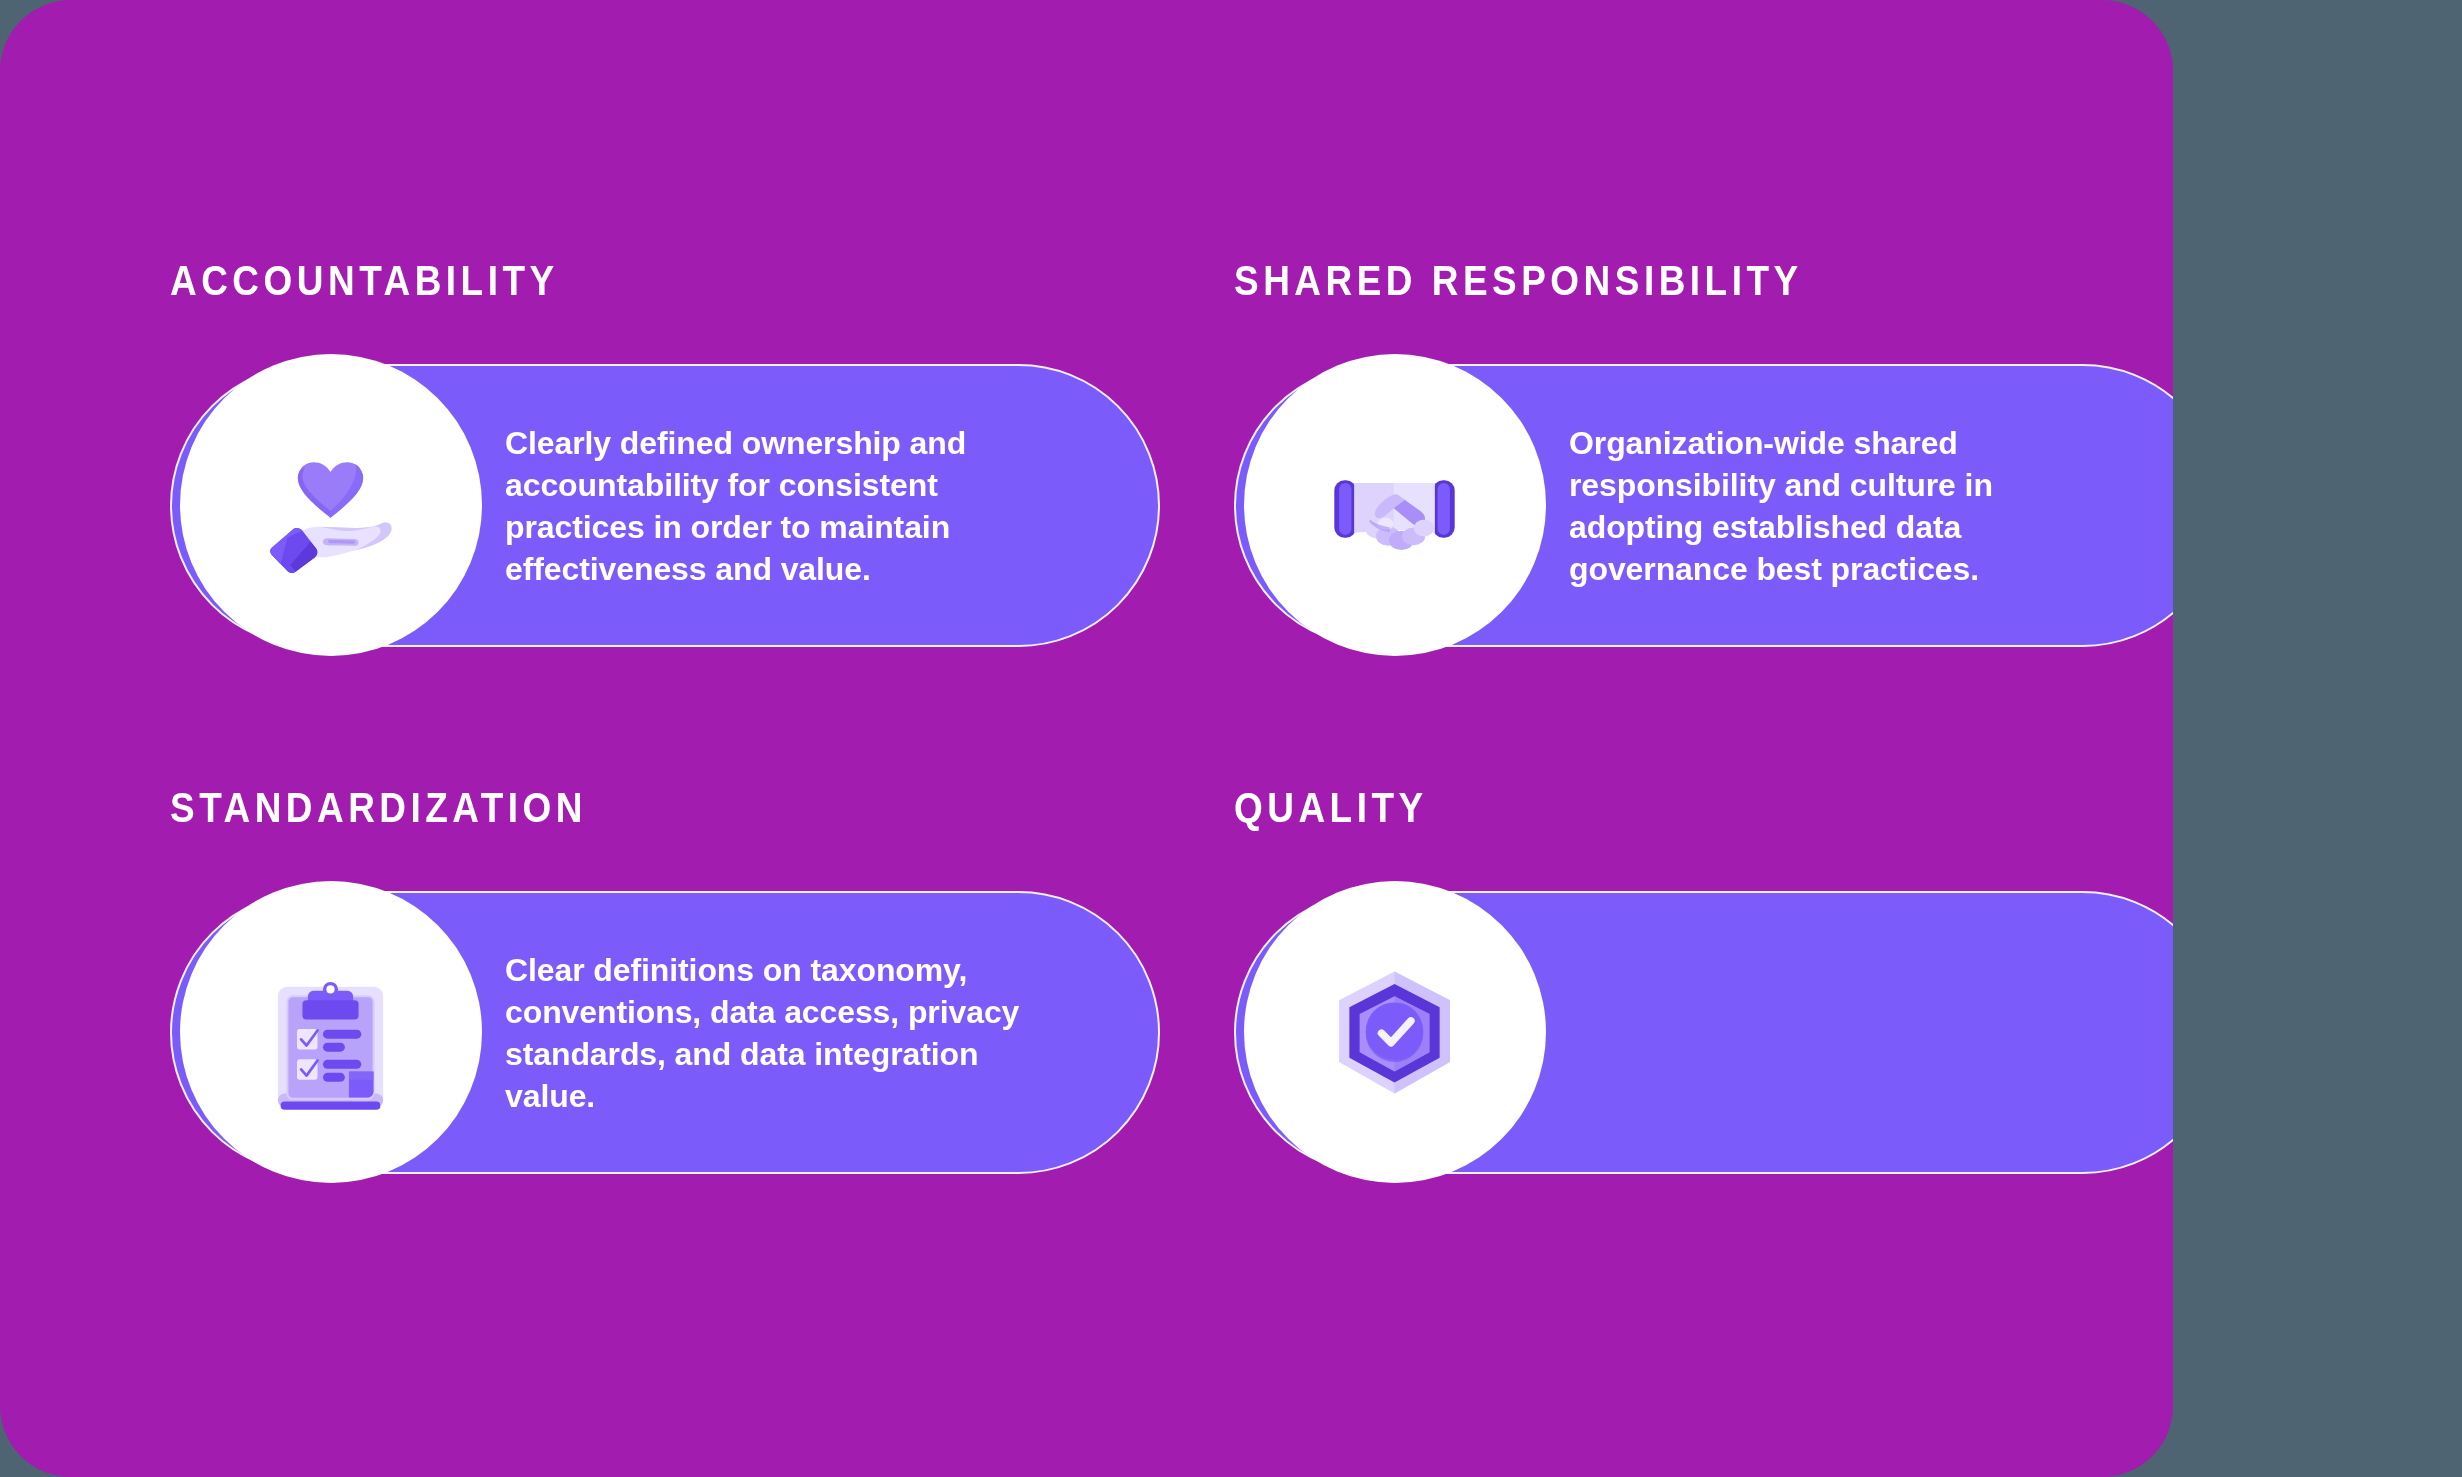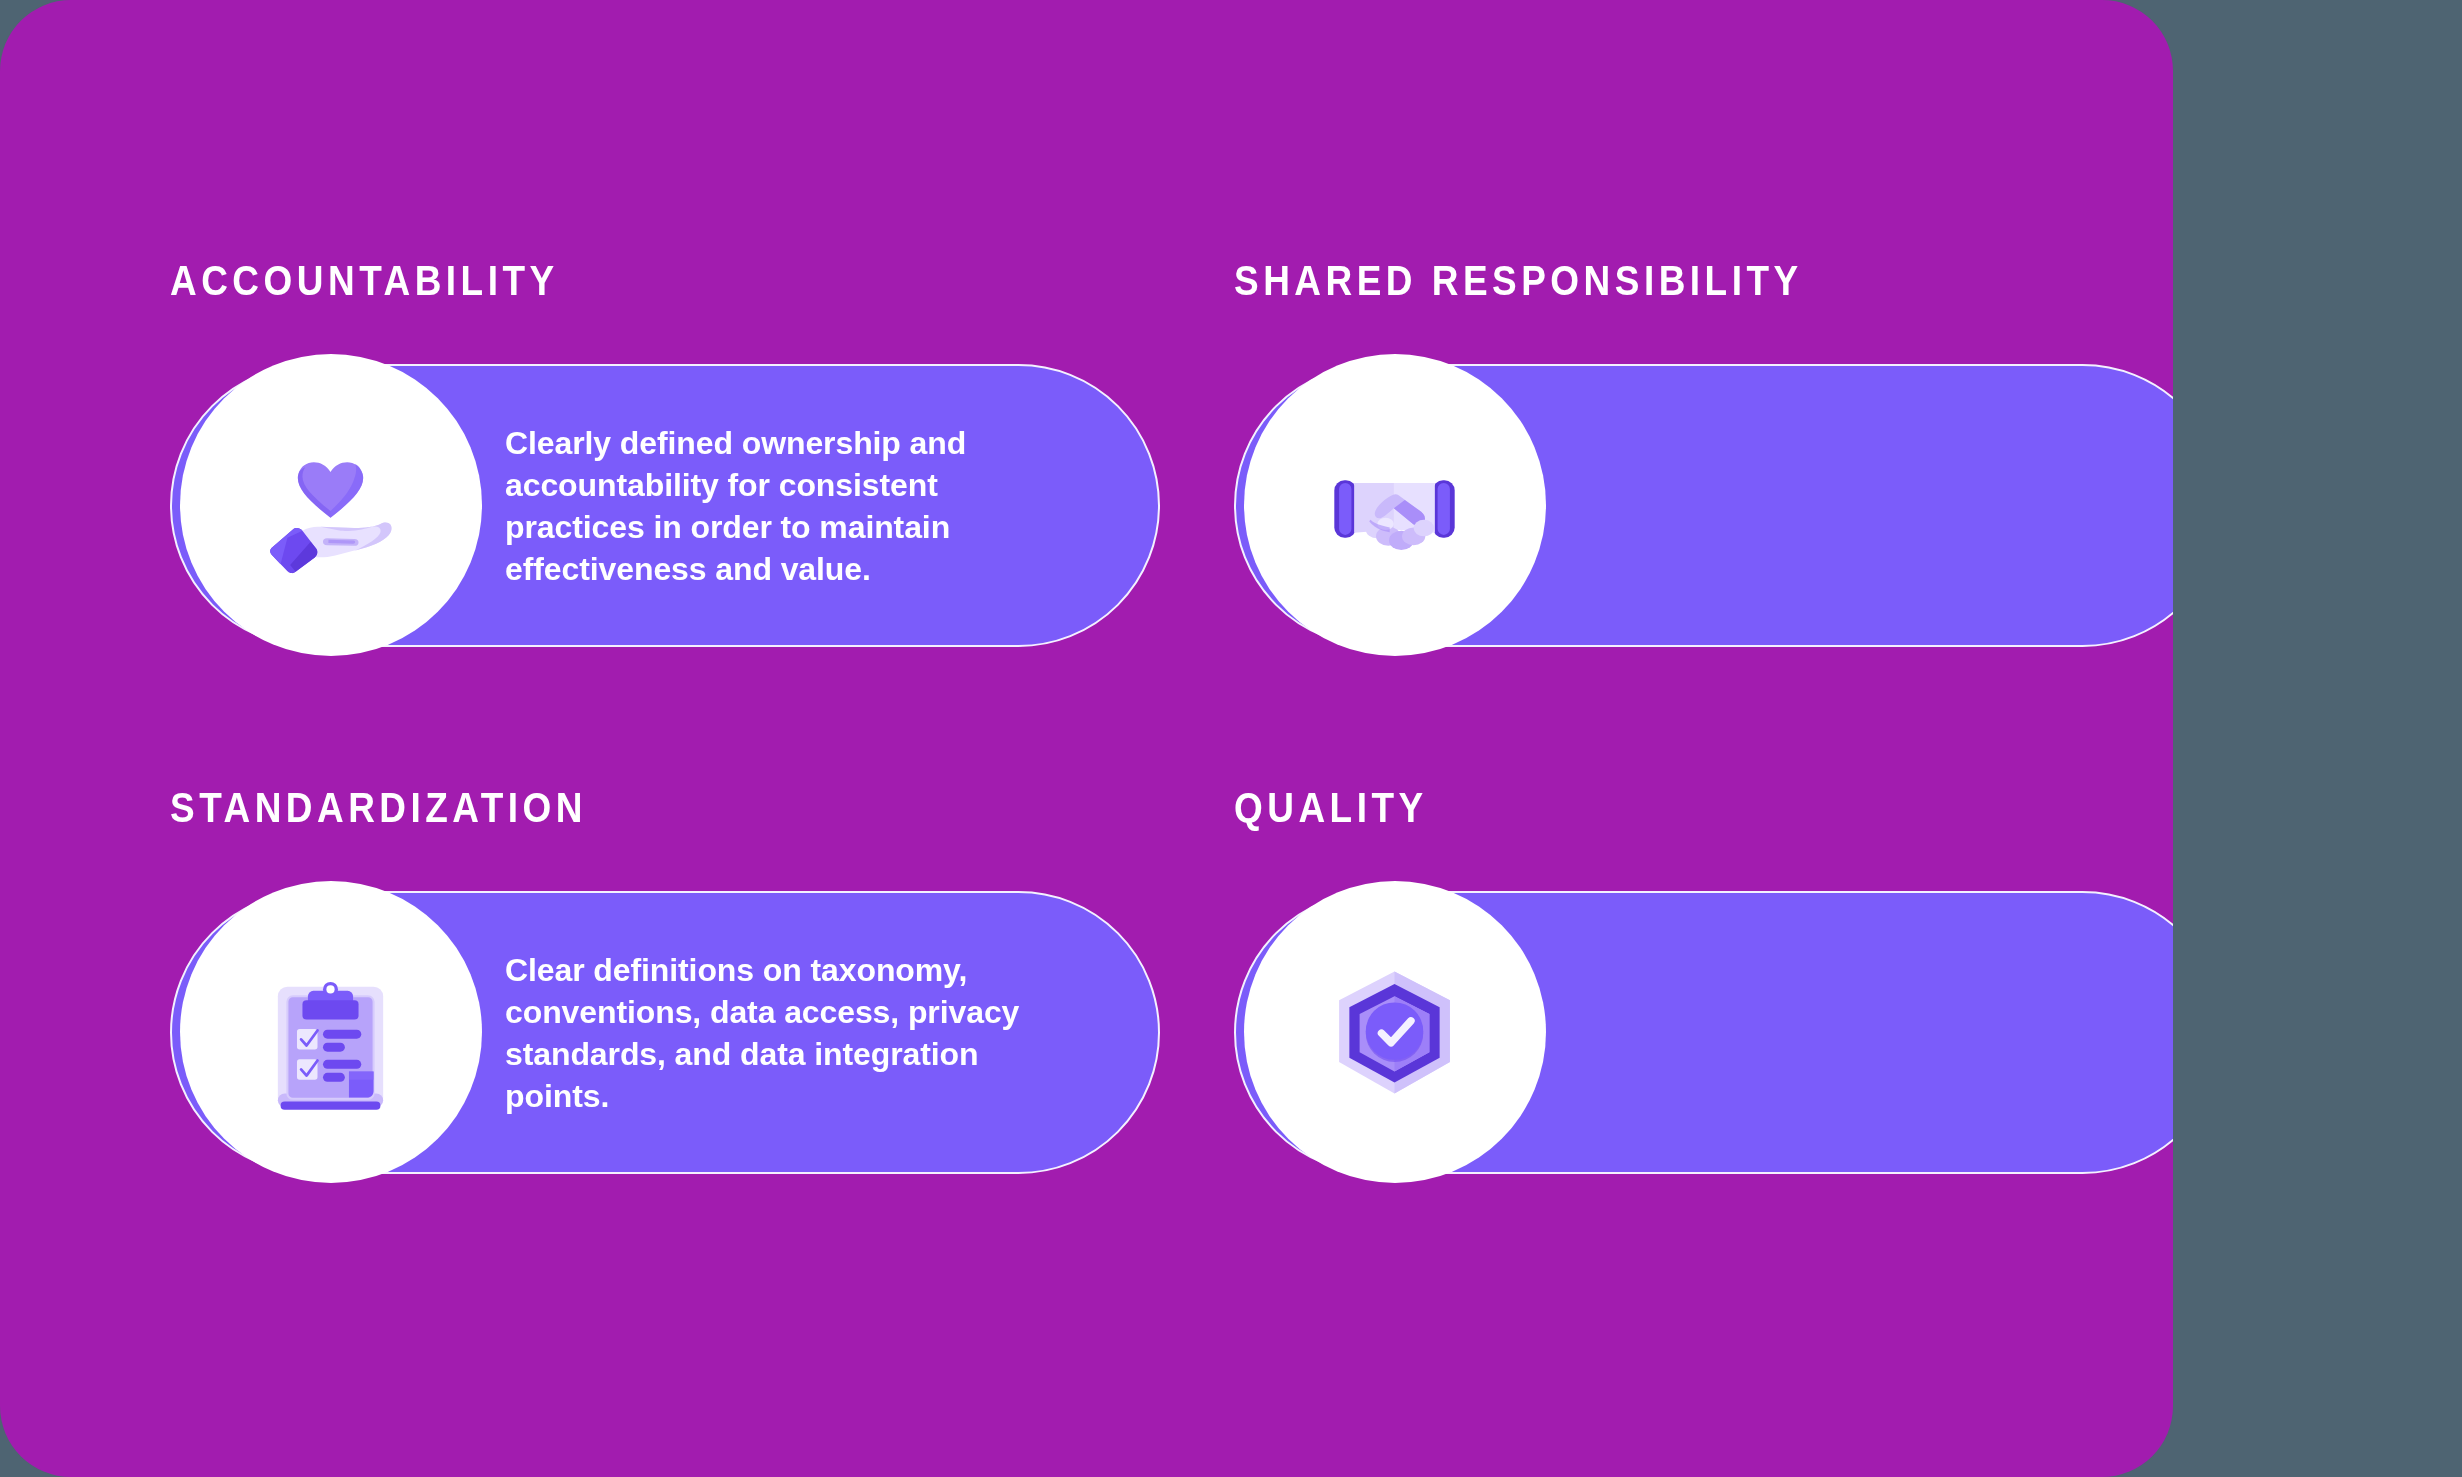--- a/index.html
+++ b/index.html
@@ -138,20 +138,21 @@
             <path d="M102 201 C106 198 107 192 104 188 L96 178 L66 212 L74 222 C64 224 70 225 74 222 Z" fill="#5a36d8" opacity="0.85"></path>
           </svg>
         </div>
       </div>
     </div>
 
     <div class="card">
       <div class="card-heading">SHARED RESPONSIBILITY</div>
       <div class="pill-wrap">
         <div class="pill"></div>
+        <div class="pill-text">Organization-wide shared responsibility and culture in adopting established data governance best practices.</div>
         <div class="icon-circle">
           <svg viewBox="0 0 250 250">
 
             <rect x="37" y="88" width="32" height="84" rx="15" fill="#5a36d8"></rect>
             <rect x="44" y="92" width="18" height="76" rx="9" fill="#7b5cfa"></rect>
 
             <rect x="181" y="88" width="32" height="84" rx="15" fill="#5a36d8"></rect>
             <rect x="188" y="92" width="18" height="76" rx="9" fill="#7b5cfa"></rect>
 
             <path d="M66 92 L126 92 L126 160 L66 165 Z" fill="#ddd3fd"></path>
@@ -172,21 +173,21 @@
             <path d="M88 148 C94 156 104 162 118 164 L118 157 C106 155 96 152 90 146 Z" fill="#a98ef9" opacity="0.6"></path>
           </svg>
         </div>
       </div>
     </div>
 
     <div class="card row2">
       <div class="card-heading">STANDARDIZATION</div>
       <div class="pill-wrap">
         <div class="pill"></div>
-        <div class="pill-text">Clear definitions on taxonomy, conventions, data access, privacy standards, and data integration points.</div>
+        <div class="pill-text">Clear definitions on taxonomy, conventions, data access, privacy standards, and data integration value.</div>
         <div class="icon-circle">
           <svg viewBox="0 0 250 250">
 
             <rect x="48" y="58" width="154" height="176" rx="14" fill="#e6dffd"></rect>
 
             <rect x="48" y="214" width="154" height="20" rx="10" fill="#c9b9fb"></rect>
             <rect x="52" y="226" width="146" height="12" rx="6" fill="#6d49f0"></rect>
 
             <rect x="62" y="72" width="126" height="150" rx="8" fill="#b7a3fa"></rect>
             <rect x="62" y="72" width="126" height="150" rx="8" fill="none" stroke="#d6cbfc" stroke-width="3"></rect>

